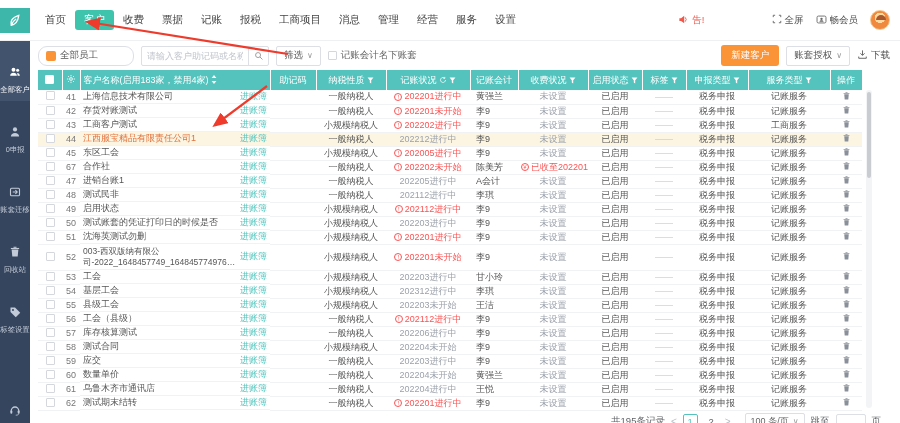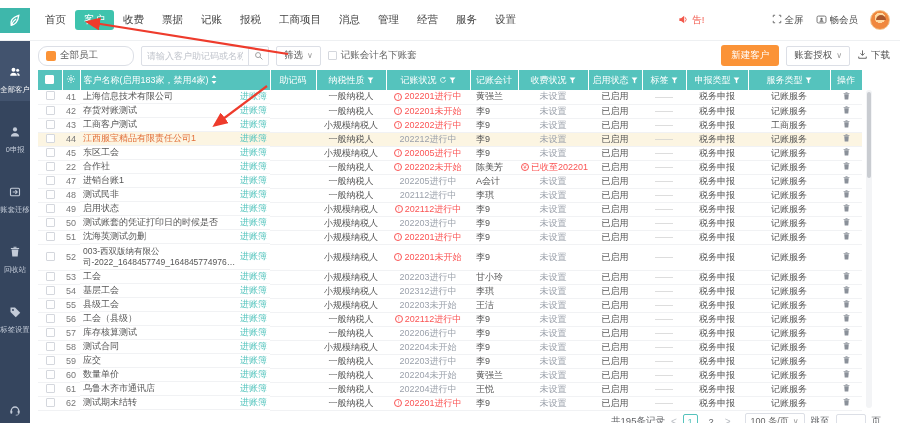--- a/index.html
+++ b/index.html
@@ -426,21 +426,21 @@
                 <td><span class="trash">
                     <svg width="9" height="10" viewBox="0 0 16 16" fill="currentColor">
                       <path d="M4 5h8l-.8 9H4.8z"></path>
                       <rect x="2.8" y="3" width="10.4" height="1.3"></rect>
                       <rect x="6.2" y="1.4" width="3.6" height="1.3"></rect>
                     </svg>
                   </span></td>
               </tr>
               <tr>
                 <td><span class="cb"></span></td>
-                <td class="c-num">22</td>
+                <td class="c-num">67</td>
                 <td class="c-name">
                   <span class="nm">合作社</span>
                   <a class="lnk">进账簿</a>
                 </td>
                 <td></td>
                 <td>一般纳税人</td>
                 <td><span class="st red">
                     <i class="ico-alert">!</i>
                     <em>202202未开始</em>
                   </span></td>

